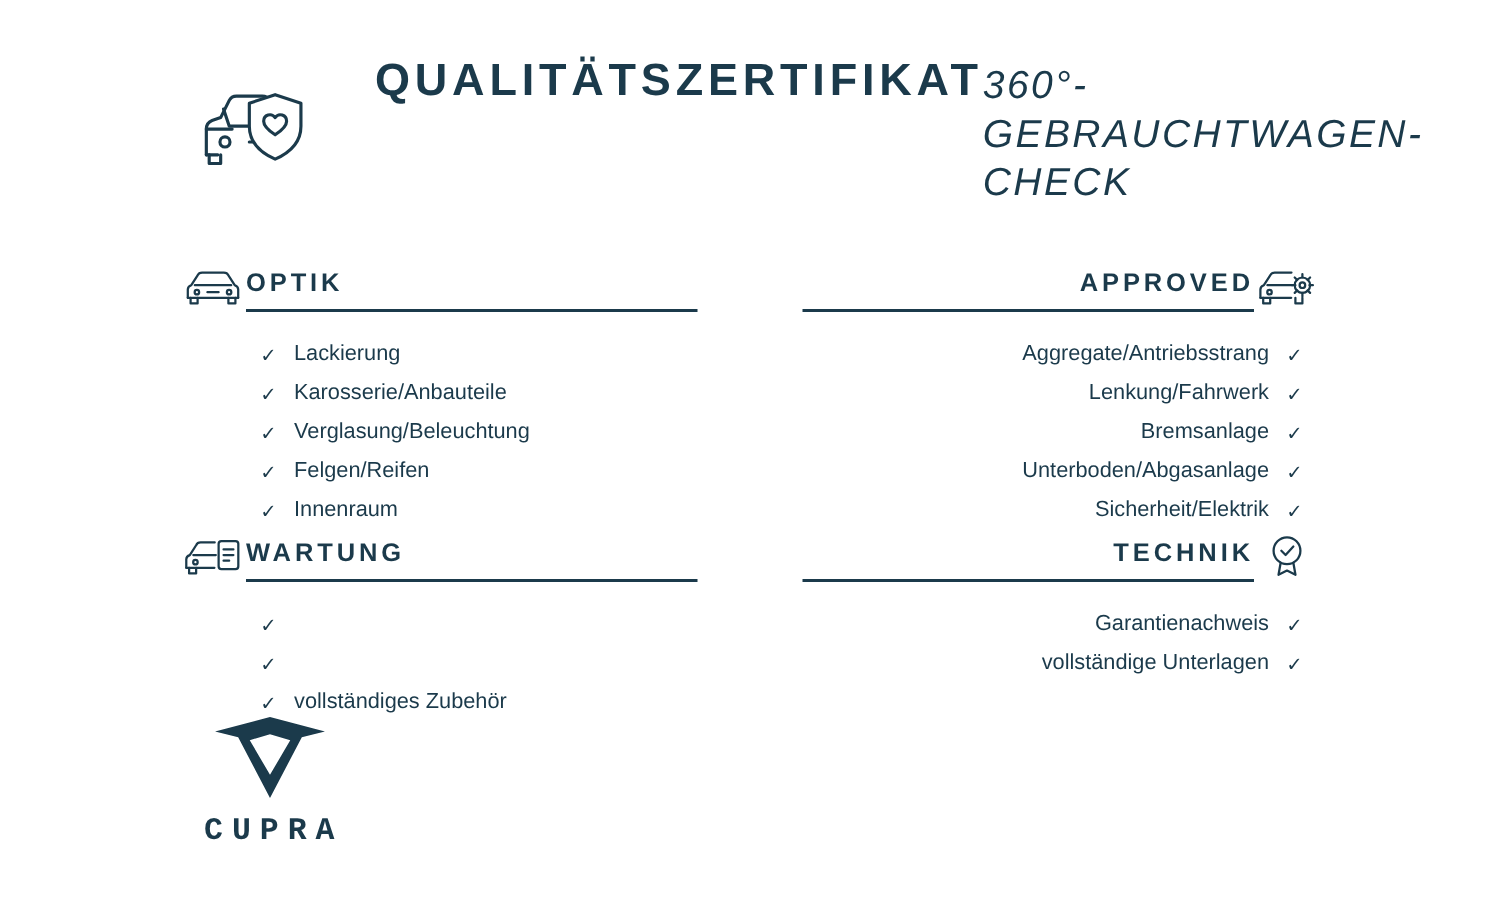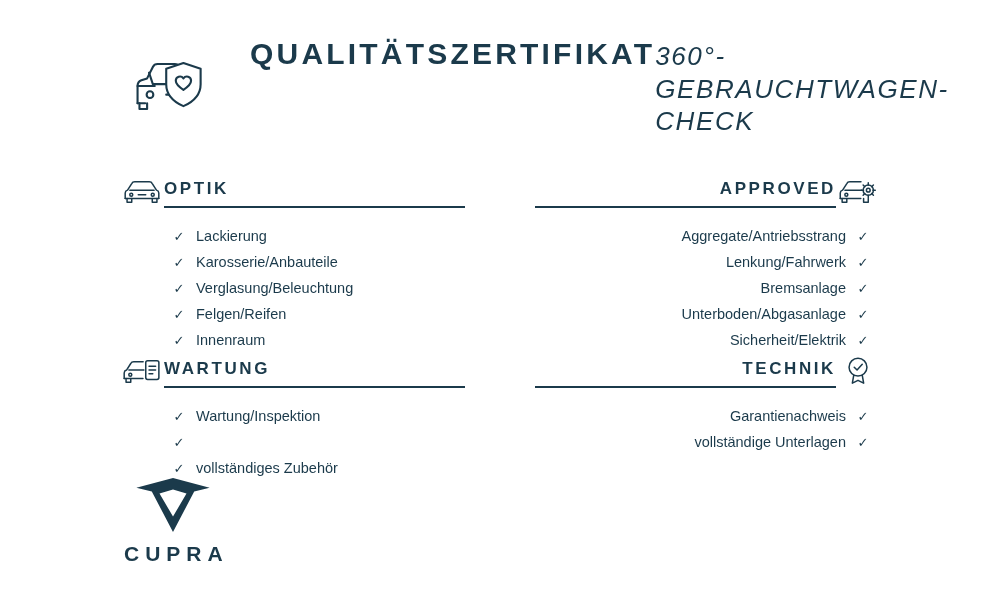--- a/index.html
+++ b/index.html
@@ -130,26 +130,27 @@
     text-align: center;
     flex: 0 0 14px;
   }
   .items.left .item { padding-left: 48px; }
   .items.right .item { padding-right: 10px; }
   .item-label { white-space: nowrap; }
 
   
   .footer {
     position: absolute;
-    left: 112px;
+    left: 124px;
     right: 120px;
     bottom: 34px;
     display: flex;
     align-items: flex-end;
     justify-content: space-between;
+    font-family: Liberation Mono, monospace;
   }
   .brand {
     display: flex;
     flex-direction: column;
     align-items: center;
     gap: 6px;
     padding-left: 6px;
   }
   .brand-mark { color: #1b3a4b; }
   .brand-word {
@@ -296,21 +297,20 @@
           </svg>
         </div>
         <div class="sec-title-wrap">
           <div class="sec-title">WARTUNG</div>
           <div class="rule"></div>
         </div>
       </div>
       <div class="items left">
         <div class="item">
           <span class="check">✓</span>
-          <span class="item-label">Wartung/Inspektion</span>
         </div>
         <div class="item">
           <span class="check">✓</span>
         </div>
         <div class="item">
           <span class="check">✓</span>
           <span class="item-label">vollständiges Zubehör</span>
         </div>
       </div>
     </div>

